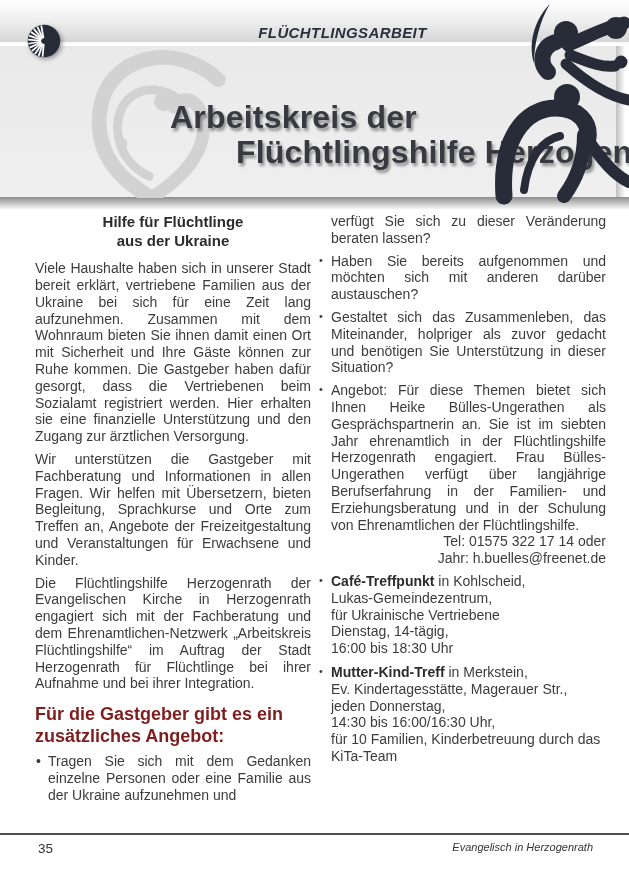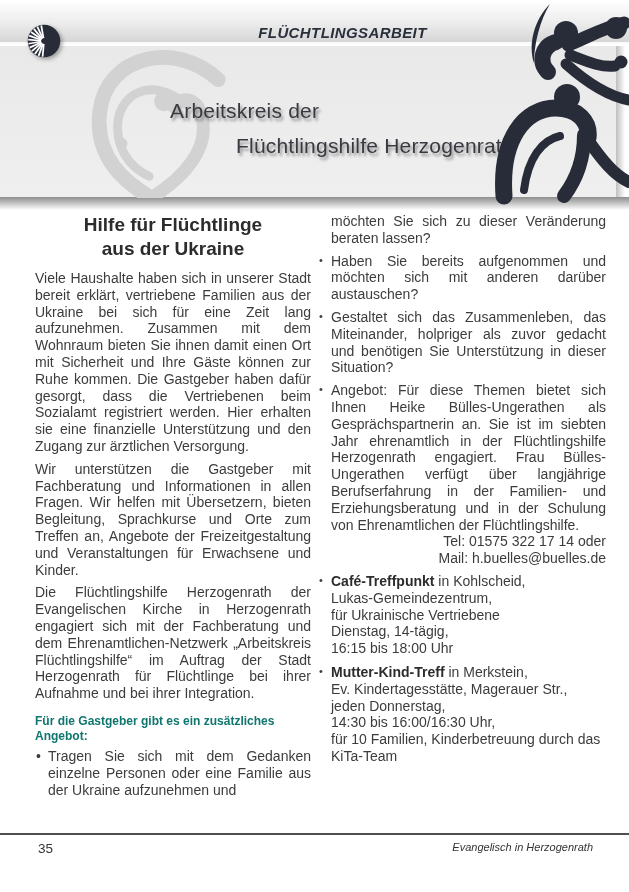--- a/index.html
+++ b/index.html
@@ -33,41 +33,41 @@
   .banner-fade {
     position:absolute; left:0; top:197px; width:629px; height:13px;
     background:linear-gradient(to bottom,#8d8d8d,#ffffff);
   }
   .logo {
     position:absolute; left:24px; top:21px; width:40px; height:40px; z-index:4;
     filter:drop-shadow(2px 2px 2px rgba(0,0,0,.35));
   }
   .watermark { position:absolute; left:88px; top:50px; width:146px; height:148px; z-index:1; }
   .banner-title {
-    position:absolute; z-index:2; font-weight:normal; font-size:21px;
+    position:absolute; z-index:2; font-weight:bold; font-size:32px;
     color:#393941; letter-spacing:.2px;
     text-shadow:2px 3px 3px rgba(0,0,0,.4);
     white-space:nowrap;
   }
   .bt1 { left:170px; top:99px; }
   .bt2 { left:236px; top:134px; }
   .figures { position:absolute; left:484px; top:0; width:145px; height:208px; z-index:5; }
 
   
   .col { position:absolute; top:213px; font-size:14px; line-height:1.2; }
   .col-left  { left:35px;  width:276px; }
   .col-right { left:318px; width:288px; }
 
   .h-main {
-    font-size:19px; font-weight:bold; text-align:center; color:#2c2c2c;
+    font-size:15px; font-weight:bold; text-align:center; color:#2c2c2c;
     line-height:1.24; white-space:pre-line; margin-bottom:10px;
   }
   .para { text-align:justify; margin-bottom:6px; }
   .subhead {
-    font-weight:bold; color:#0f766e; font-size:12px;
+    font-weight:bold; color:#7f1d1d; font-size:18px;
     margin-top:12px; margin-bottom:5px; line-height:1.22;
   }
   .li { position:relative; padding-left:13px; text-align:justify; margin-bottom:6px; }
   .li > .dot { position:absolute; left:1px; top:0; }
   .col-right .li > .dot { font-size:11px; top:1px; }
   .cont { padding-left:13px; text-align:justify; margin-bottom:6px; }
   .contact-line { text-align:right; }
   .h-treff { font-size:18.5px; font-weight:bold; color:#2c2c2c; margin:18px 0 7px; }
   .pre { white-space:pre-line; }
   .treff-item { position:relative; padding-left:13px; margin-bottom:7px; text-align:left; }
@@ -152,45 +152,45 @@
     <p class="para">Wir unterstützen die Gastgeber mit Fachberatung und Informationen in allen Fragen. Wir helfen mit Übersetzern, bieten Begleitung, Sprachkurse und Orte zum Treffen an, Angebote der Freizeitgestaltung und Veranstaltungen für Erwachsene und Kinder.</p>
     <p class="para">Die Flüchtlingshilfe Herzogenrath der Evangelischen Kirche in Herzogenrath engagiert sich mit der Fachberatung und dem Ehrenamtlichen-Netzwerk „Arbeitskreis Flüchtlingshilfe“ im Auftrag der Stadt Herzogenrath für Flüchtlinge bei ihrer Aufnahme und bei ihrer Integration.</p>
     <div class="subhead">Für die Gastgeber gibt es ein zusätzliches Angebot:</div>
     <div class="li">
       <span class="dot">•</span>
       <span>Tragen Sie sich mit dem Gedanken einzelne Personen oder eine Familie aus der Ukraine aufzunehmen und</span>
     </div>
   </div>
 
   <div class="col col-right">
-    <div class="cont">möchten Sie sich zu dieser Veränderung beraten lassen?</div>
+    <div class="cont">verfügt Sie sich zu dieser Veränderung beraten lassen?</div>
 
     <div class="li">
       <span class="dot">•</span>
       <span>Haben Sie bereits aufgenommen und möchten sich mit anderen darüber austauschen?</span>
     </div>
     <div class="li">
       <span class="dot">•</span>
       <span>Gestaltet sich das Zusammenleben, das Miteinander, holpriger als zuvor gedacht und benötigen Sie Unterstützung in dieser Situation?</span>
     </div>
     <div class="li">
       <span class="dot">•</span>
       <span>Angebot: Für diese Themen bietet sich Ihnen Heike Bülles-Ungerathen als Gesprächspartnerin an. Sie ist im siebten Jahr ehrenamtlich in der Flüchtlingshilfe Herzogenrath engagiert. Frau Bülles-Ungerathen verfügt über langjährige Berufserfahrung in der Familien- und Erziehungsberatung und in der Schulung von Ehrenamtlichen der Flüchtlingshilfe.</span>
       <div class="contact-line">Tel: 01575 322 17 14 oder</div>
-      <div class="contact-line">Mail: h.buelles@buelles.de</div>
+      <div class="contact-line">Jahr: h.buelles@freenet.de</div>
     </div>
 
 
     <div class="treff-item">
       <span class="dot">•</span>
       <b>Café-Treffpunkt</b><span class="pre"> in Kohlscheid,
 Lukas-Gemeindezentrum,
 für Ukrainische Vertriebene
 Dienstag, 14-tägig,
-16:15 bis 18:00 Uhr</span>
+16:00 bis 18:30 Uhr</span>
     </div>
     <div class="treff-item">
       <span class="dot">•</span>
       <b>Mutter-Kind-Treff</b><span class="pre"> in Merkstein,
 Ev. Kindertagesstätte, Magerauer Str.,
 jeden Donnerstag,
 14:30 bis 16:00/16:30 Uhr,
 für 10 Familien, Kinderbetreuung durch das KiTa-Team</span>
     </div>
   </div>

